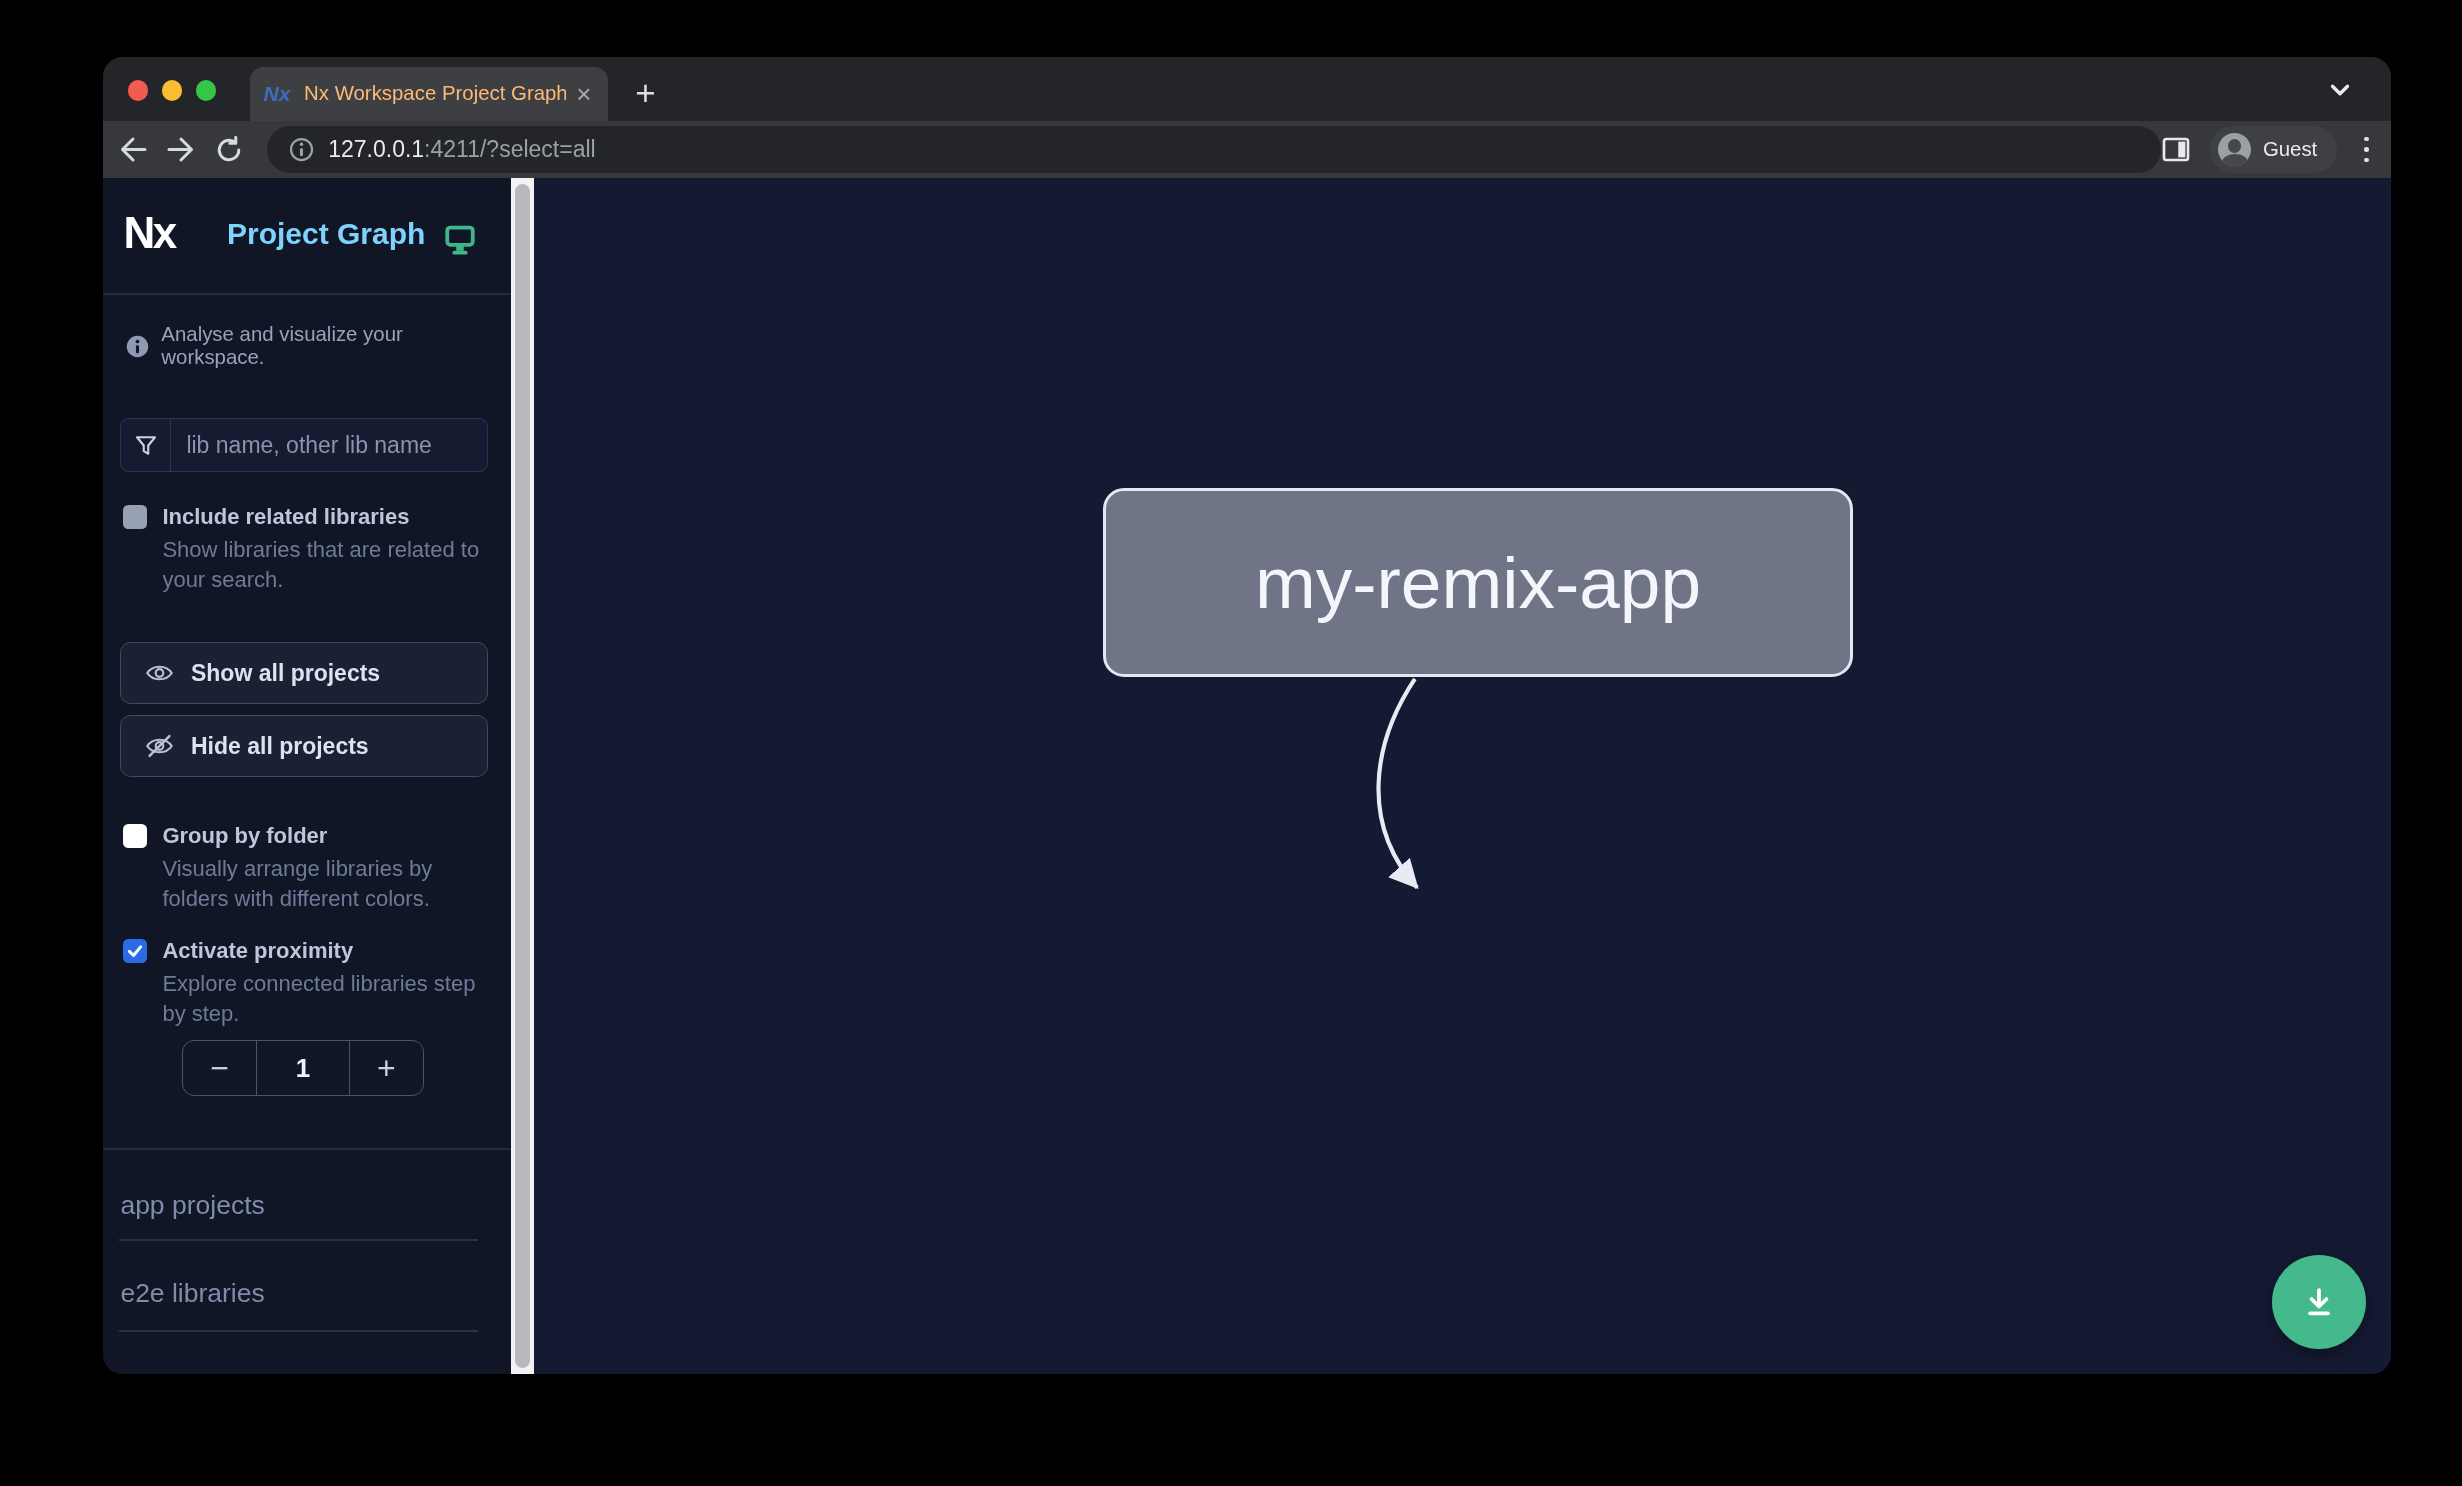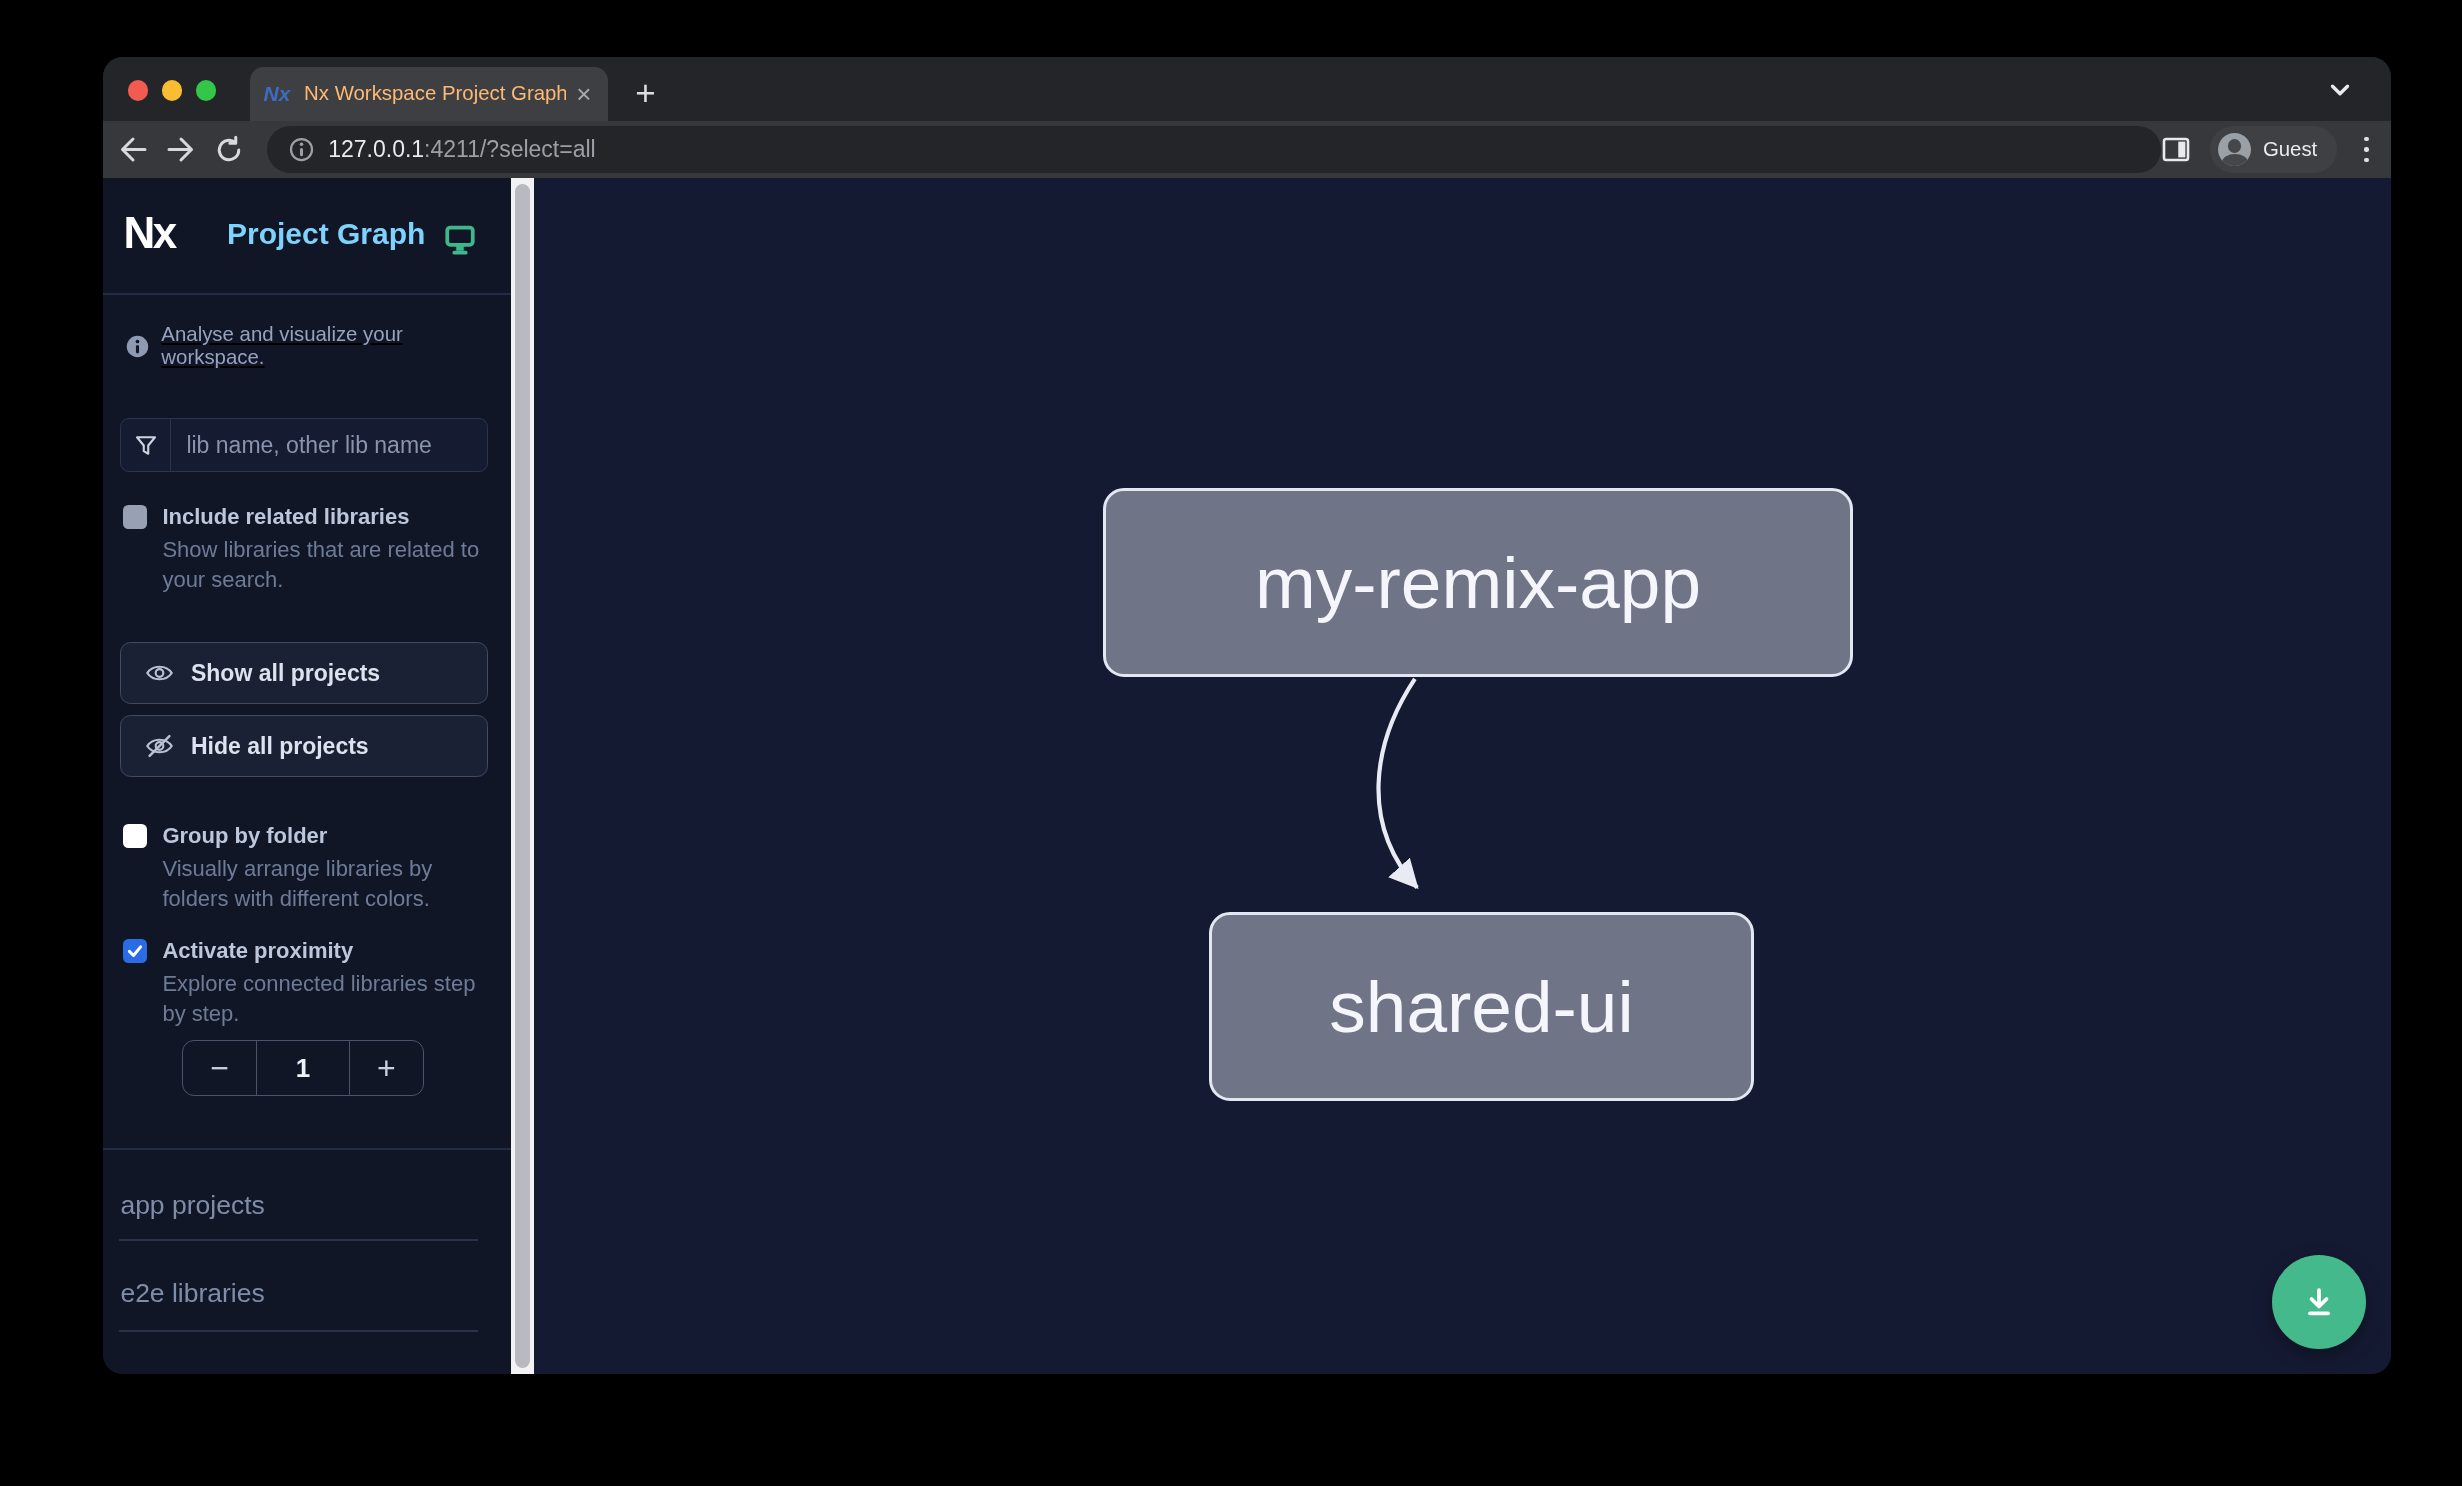--- a/index.html
+++ b/index.html
@@ -44,21 +44,21 @@
   .content { position:relative; display:flex; height:1196px; }
 
   .sidebar { position:relative; width:408px; background:#111627; flex:none; }
   .sb-divider { position:absolute; left:0; width:408px; height:1.5px; background:#232c47; }
 
   .sb-header { position:absolute; left:0; top:0; width:408px; height:115px; }
   .nx-logo { position:absolute; left:20.4px; top:30px; font-size:44px; font-weight:900; color:#fff; letter-spacing:-2.3px; }
   .sb-title { position:absolute; left:124px; top:39px; font-size:30px; font-weight:700; color:#7dd3fc; }
   .monitor { position:absolute; left:342px; top:47px; }
 
-  .tagline { position:absolute; left:23.4px; top:145px; display:flex; align-items:center;text-decoration:underline; }
+  .tagline { position:absolute; left:23.4px; top:145px; display:flex; align-items:center; }
   .tagline-text { margin-left:12px; font-size:20.4px; color:#97a3bd; }
 
   .filter { position:absolute; left:17.4px; top:240px; width:368px; height:54px; border:1.5px solid #2b3450;
             background:#151b30; border-radius:9px; display:flex; align-items:center; }
   .funnel-wrap { width:50px; height:100%; display:flex; align-items:center; justify-content:center;
                  border-right:1.5px solid #2b3450; flex:none; }
   .filter input { flex:1; background:transparent; border:none; outline:none; color:#c7d0e2;
                   font-size:23px; font-family:"Liberation Sans", sans-serif; padding:0 15px; }
   .filter input::placeholder { color:#8a94ac; }
 
@@ -256,21 +256,20 @@
     <div class="canvas">
       <svg class="edges" viewBox="0 0 2456 1581" width="1857" height="1196">
         <defs>
           <marker id="arrow" markerWidth="10" markerHeight="9" refX="6.5" refY="4" orient="auto">
             <path d="M0,0.5 L7,4 L0,7.5 Z" fill="#e8ebf4"></path>
           </marker>
         </defs>
         <path d="M 1165 662 C 1108 748, 1093 855, 1168 938" fill="none" stroke="#e8ebf4" stroke-width="5.5" marker-end="url(#arrow)"></path>
       </svg>
       <div class="gnode n1">my-remix-app</div>
-      <div class="gnode n2">shared-ui</div>
       <div class="fab">
         <svg width="42" height="42" viewBox="0 0 56 56">
           <path d="M28 12 V33 M18 24 L28 34 L38 24" fill="none" stroke="#fff" stroke-width="5" stroke-linecap="round" stroke-linejoin="round"></path>
           <line x1="16" y1="43" x2="40" y2="43" stroke="#fff" stroke-width="5" stroke-linecap="round"></line>
         </svg>
       </div>
     </div>
 
   </div>
 </div>

